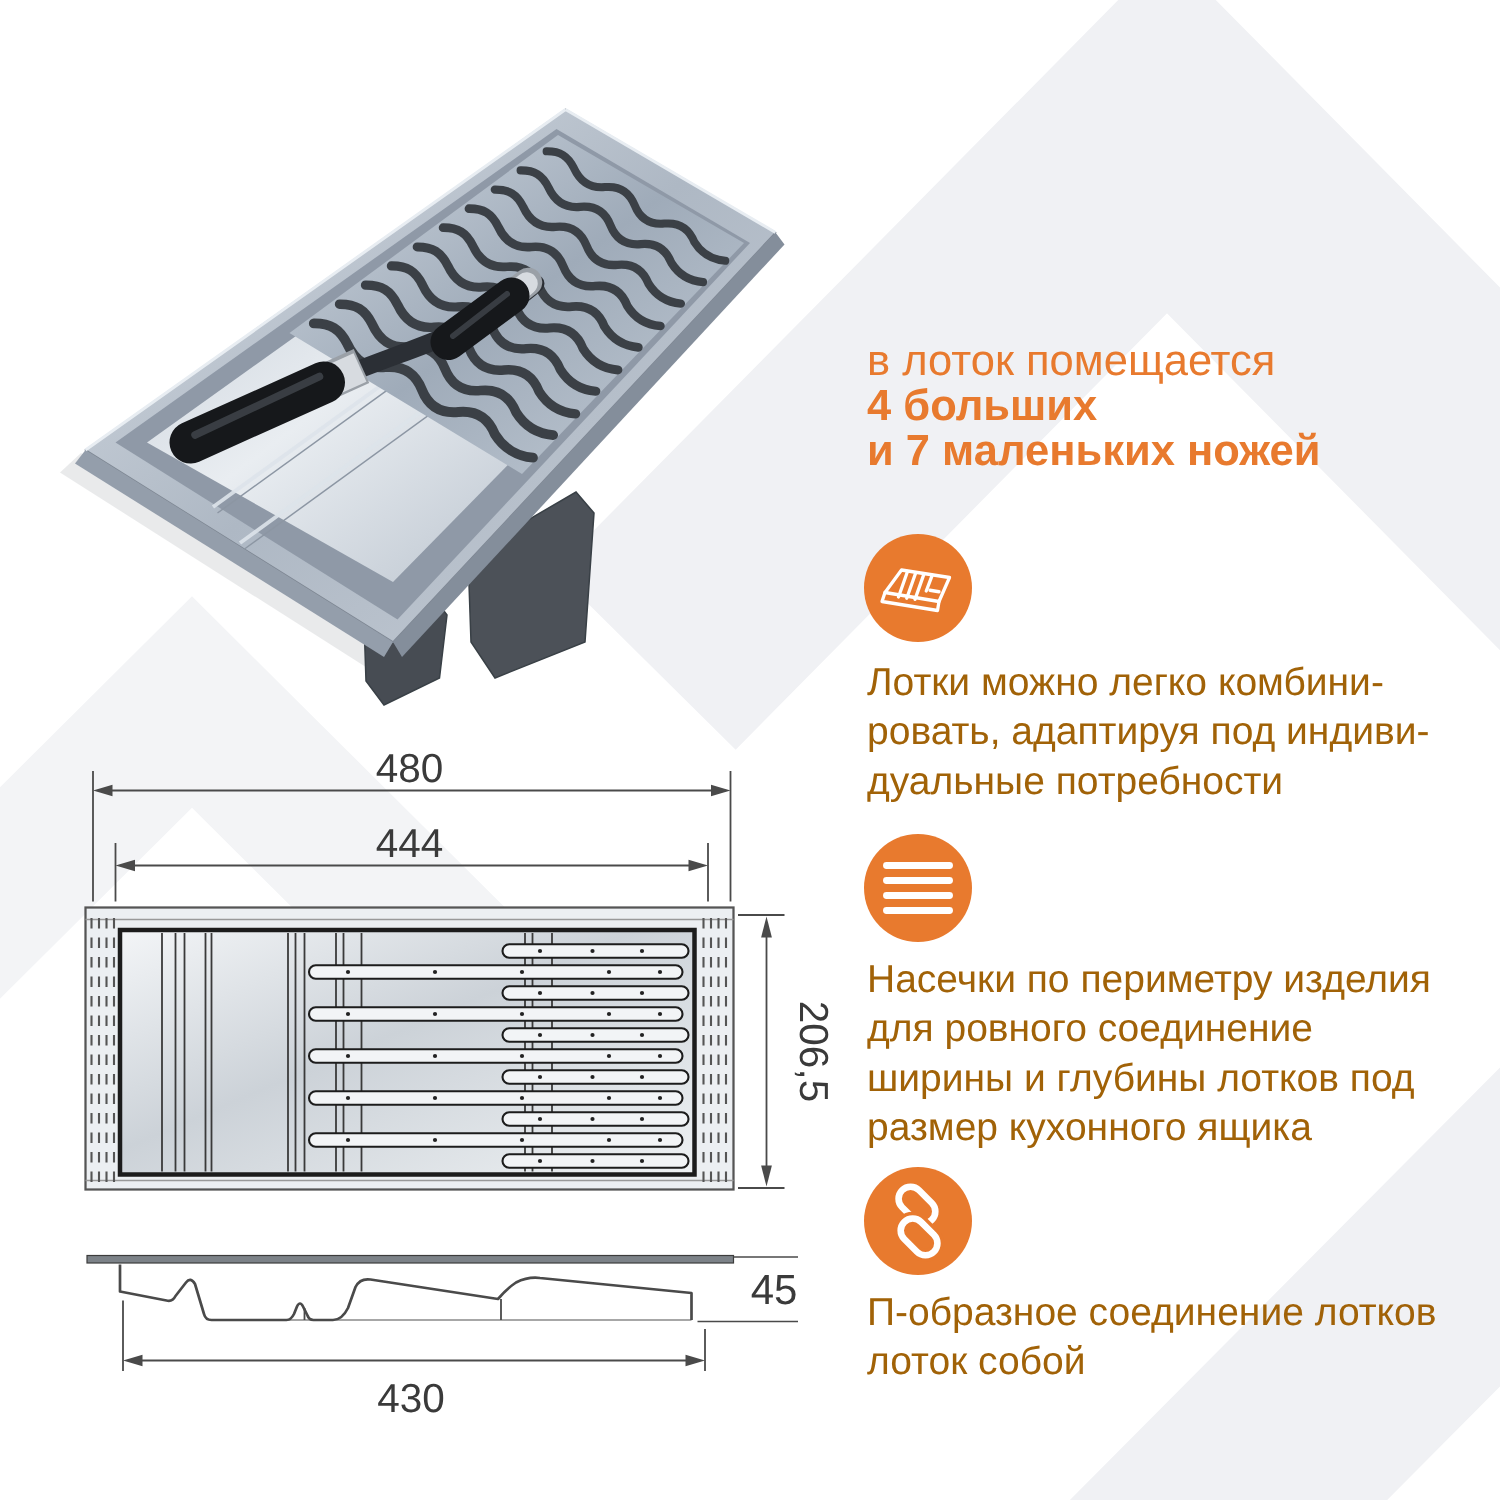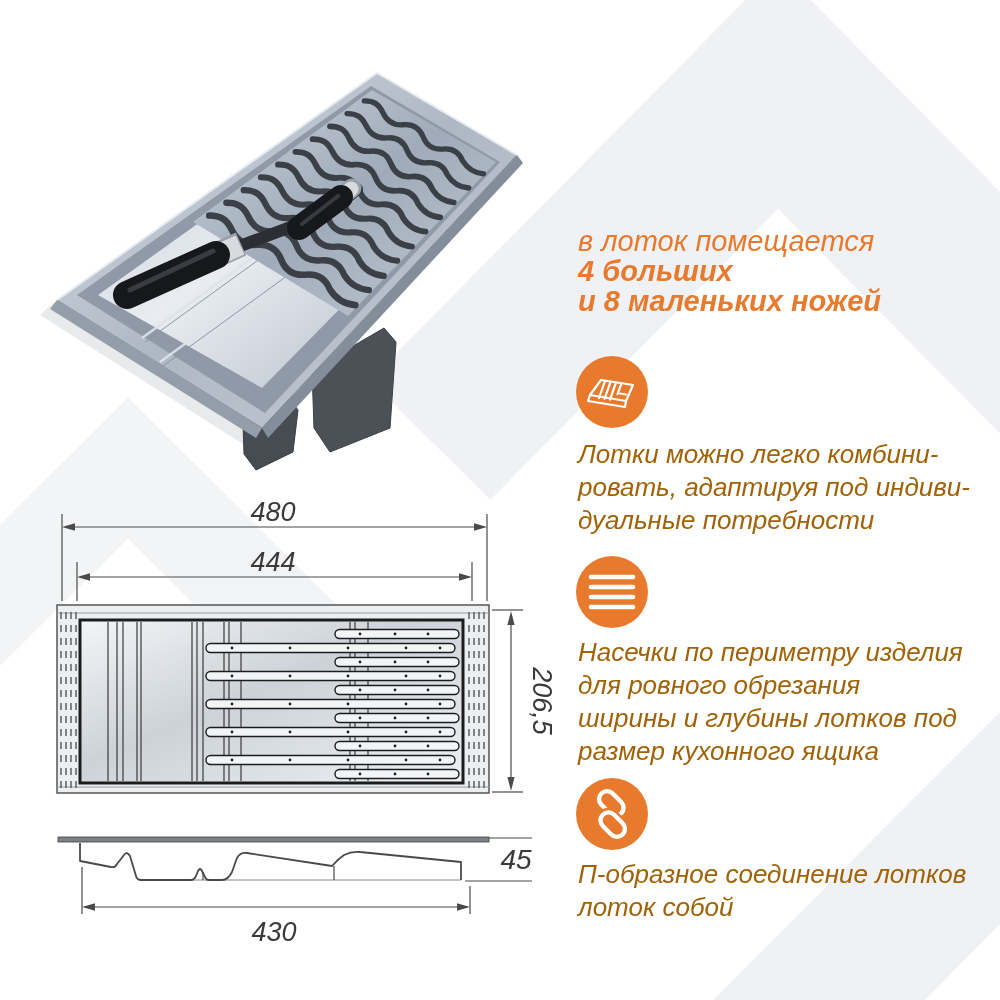--- a/index.html
+++ b/index.html
@@ -1,17 +1,17 @@
 <!DOCTYPE html>
 <html><head>
 <meta charset="utf-8">
 <style>
   html,body{margin:0;padding:0;background:#fff;}
   #page{position:relative;width:1000px;height:1000px;overflow:hidden;background:#fff;
-        font-family:"Liberation Sans",sans-serif;font-style:italic;}
+        font-family:"Liberation Sans",sans-serif;}
   svg{display:block;}
   .abs{position:absolute;}
   
   .headline{left:578px;top:226px;color:#E87A2E;line-height:30px;font-size:29px;}
   .headline .h-reg{font-weight:400;display:block;}
   .headline .h-bold{font-weight:700;display:block;}
   .feature-icon{width:72px;height:72px;border-radius:50%;background:#E87A2E;
         display:flex;align-items:center;justify-content:center;}
   .feature-text{color:#a16207;font-size:26px;line-height:33px;white-space:pre-line;width:420px;}
   text{font-family:"Liberation Sans",sans-serif;fill:#3a3a3a;}
@@ -90,21 +90,21 @@
       <line x1="343" y1="195" x2="352" y2="188" stroke="#9aa0a7" stroke-width="19" stroke-linecap="round"></line>
       <line x1="344" y1="195" x2="351" y2="189" stroke="#d7dbe0" stroke-width="15" stroke-linecap="round"></line>
       <line x1="299" y1="228" x2="341" y2="197" stroke="#16181b" stroke-width="24" stroke-linecap="round"></line>
       <line x1="302" y1="224" x2="338" y2="196" stroke="#41464c" stroke-width="4" stroke-linecap="round" opacity="0.8"></line>
     </g>
   </svg>
 
   <div class="abs headline">
     <span class="h-reg">в лоток помещается</span>
     <span class="h-bold">4 больших</span>
-    <span class="h-bold">и 8 маленьких ножей</span>
+    <span class="h-bold">и 7 маленьких ножей</span>
   </div>
 
   <div class="abs feature-icon" style="left:576px;top:356px">
     <svg width="60" height="60" viewBox="-30 -30 60 60">
       <g fill="none" stroke="#fff" stroke-width="2.2" stroke-linejoin="round" stroke-linecap="round">
         <path d="M-22,3 L-11,-12 L21,-7 L14,9 Z"></path>
         <path d="M-7,-11 L-13,6 M-1.5,-10.2 L-7.5,6.8 M4,-9.4 L-2,7.6 M9.5,-8.6 L5.5,2"></path>
         <path d="M8,1.5 L14,2.5"></path>
         <path d="M-22,3 L-24,9 L13,15 L14,9"></path>
       </g>
@@ -118,21 +118,21 @@
     <svg width="60" height="60" viewBox="-30 -30 60 60">
       <g stroke="#fff" stroke-width="4.6" stroke-linecap="round">
         <line x1="-21" y1="-15" x2="21" y2="-15"></line>
         <line x1="-21" y1="-5" x2="21" y2="-5"></line>
         <line x1="-21" y1="5" x2="21" y2="5"></line>
         <line x1="-21" y1="15" x2="21" y2="15"></line>
       </g>
     </svg>
   </div>
   <div class="abs feature-text" style="left:578px;top:636px">Насечки по периметру изделия
-для ровного обрезания
+для ровного соединение
 ширины и глубины лотков под
 размер кухонного ящика</div>
 
   <div class="abs feature-icon" style="left:576px;top:778px">
     <svg width="60" height="60" viewBox="-30 -30 60 60">
       <g transform="rotate(45)">
         <rect x="-22" y="-15" width="28" height="16" rx="8" fill="none" stroke="#fff" stroke-width="4.4"></rect>
         <rect x="-6" y="-1" width="28" height="16" rx="8" fill="none" stroke="#E87A2E" stroke-width="9"></rect>
         <rect x="-6" y="-1" width="28" height="16" rx="8" fill="none" stroke="#fff" stroke-width="4.4"></rect>
       </g>

